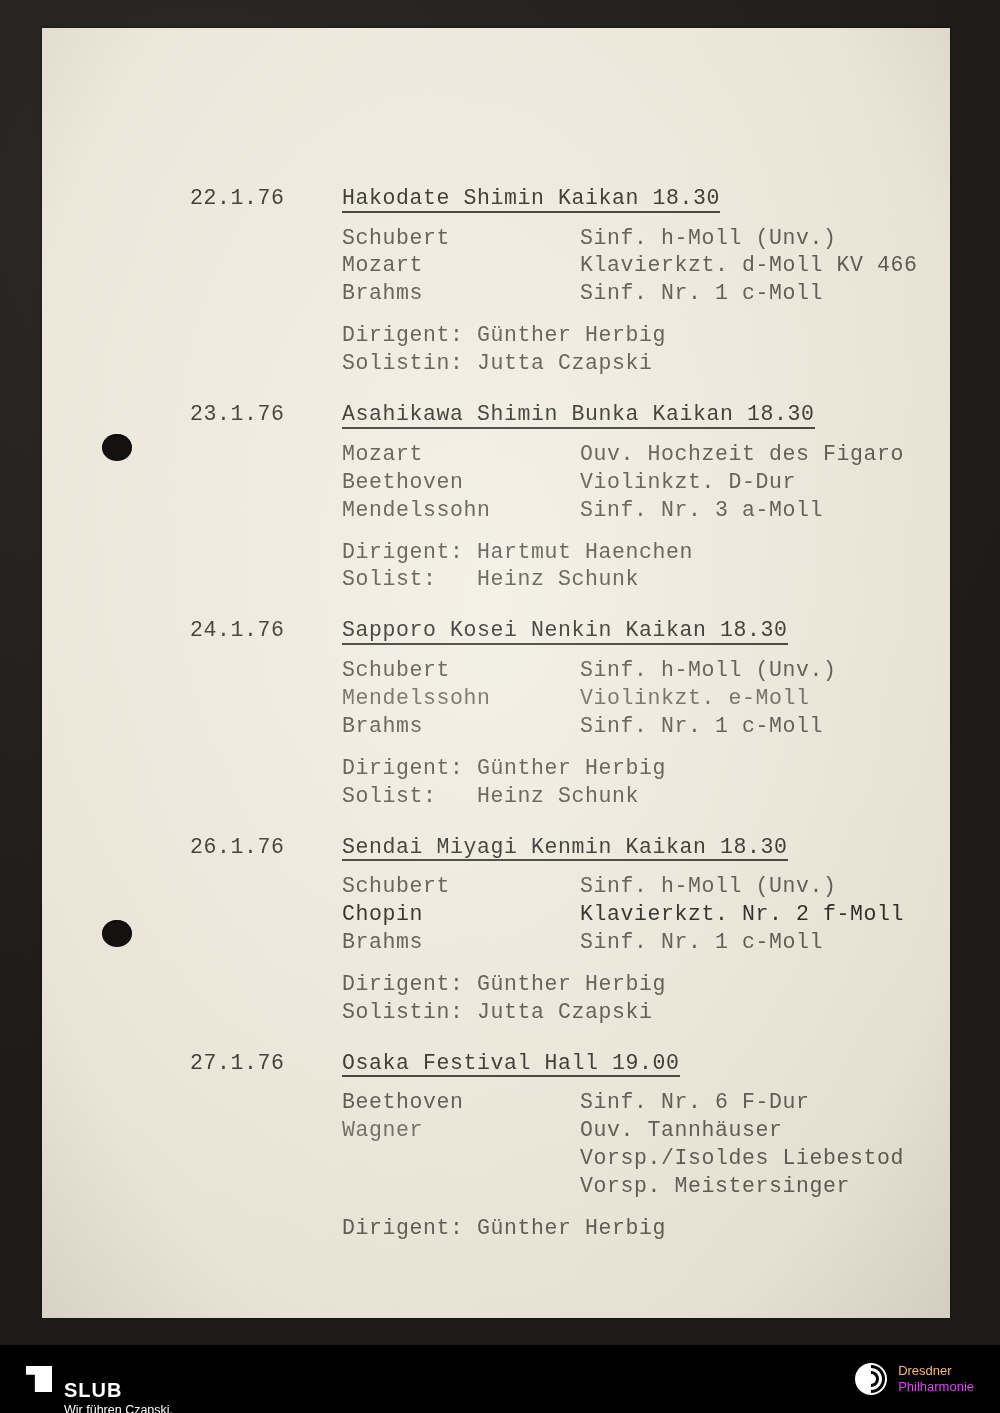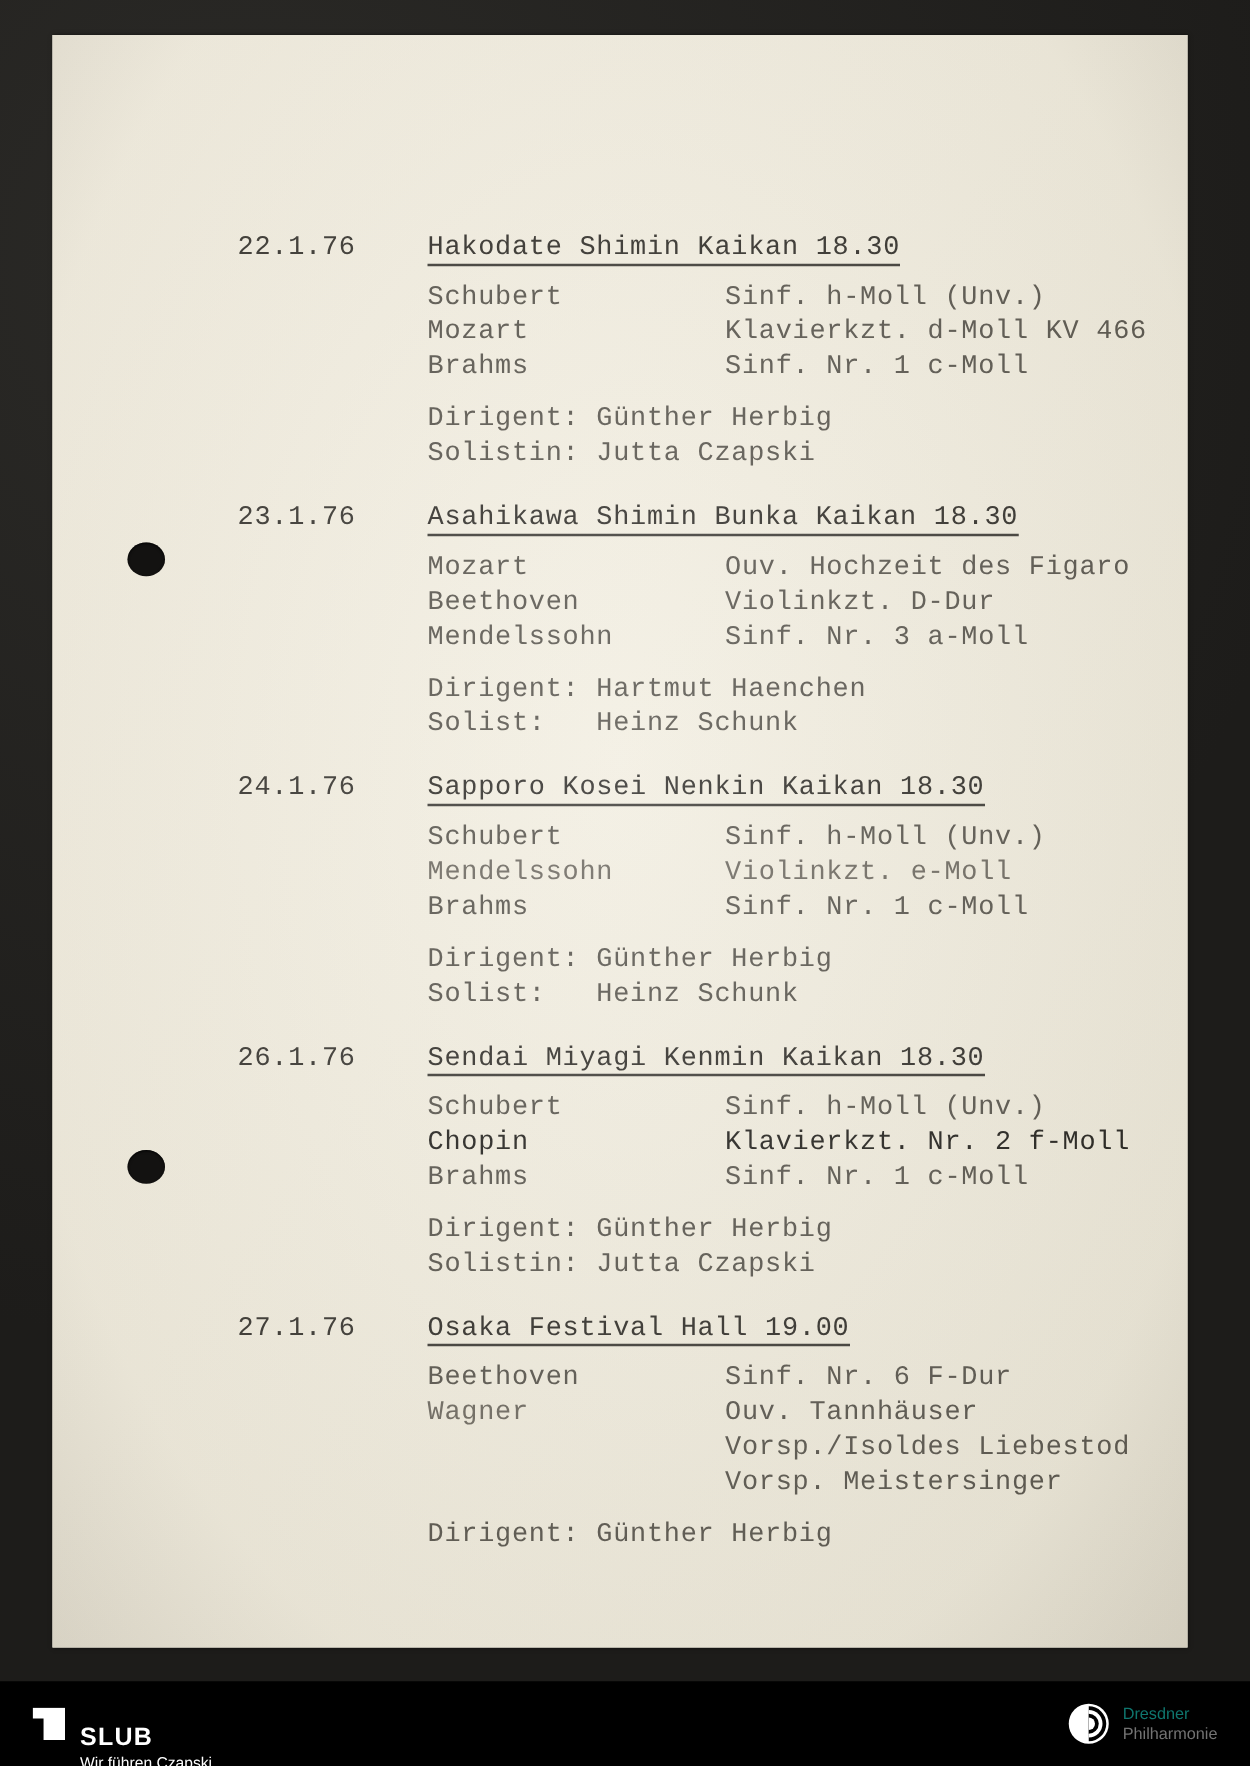--- a/index.html
+++ b/index.html
@@ -320,17 +320,17 @@
     <div class="dp-mark">
       <svg width="34" height="34" viewBox="0 0 34 34">
         <circle cx="17" cy="17" r="16" fill="#ffffff"></circle>
         <path d="M17 3 A14 14 0 0 1 17 31 Z" fill="#000000"></path>
         <path d="M17 6 A11 11 0 0 1 17 28 Z" fill="#ffffff"></path>
         <path d="M17 9 A8 8 0 0 1 17 25 Z" fill="#000000"></path>
         <path d="M17 12 A5 5 0 0 1 17 22 Z" fill="#ffffff"></path>
       </svg>
     </div>
     <div class="dp-text">
-      <div style="color:#0f766e;">Dresdner</div>
-      <div style="color:#737373;">Philharmonie</div>
+      <div style="color:#fdba74;">Dresdner</div>
+      <div style="color:#d946ef;">Philharmonie</div>
     </div>
   </div>
 </div>
 
 </body></html>

